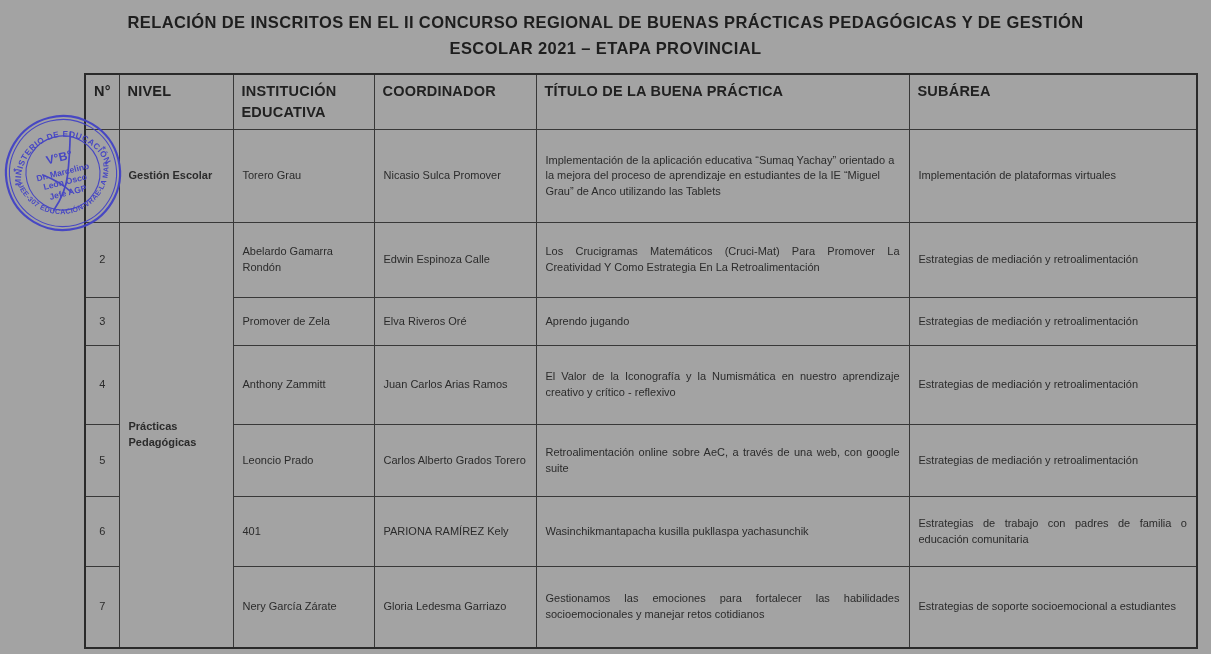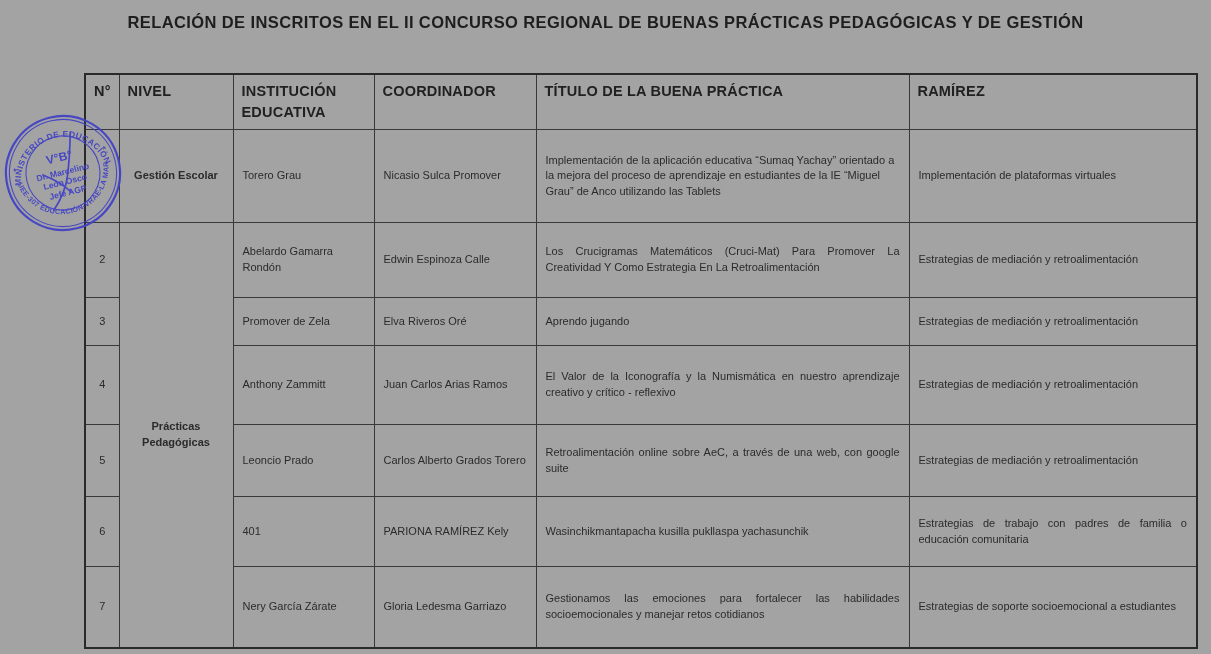--- a/index.html
+++ b/index.html
@@ -44,21 +44,21 @@
     line-height: 1.45;
   }
   table.doc td {
     font-size: 11px;
     padding: 4px 9px;
     vertical-align: middle;
     line-height: 1.42;
     color: #2b2b2b;
   }
   td.num { text-align: center; }
-  td.nivel { text-align: center; font-weight: bold; color: #222222; }
+  td.nivel { font-weight: bold; color: #222222; }
   td.j { text-align: justify; }
   :root { --sb: #4141c6; }
   .stamp {
     position: absolute;
     left: 3px; top: 113px;
     width: 120px; height: 120px;
     transform: rotate(-14deg);
     opacity: 0.93;
   }
   .stamp circle { fill: none; stroke: var(--sb); }
@@ -73,39 +73,40 @@
   .stamp .nm { font-size: 8.6px; font-weight: 600; text-anchor: middle; }
   .stamp .sig { fill: none; stroke: var(--sb); stroke-width: 1.7; stroke-linecap: round; }
 </style>
 </head>
 <body>
 
 <div class="page">
 
   <div class="title">
     <div>RELACIÓN DE INSCRITOS EN EL II CONCURSO REGIONAL DE BUENAS PRÁCTICAS PEDAGÓGICAS Y DE GESTIÓN</div>
+    <div>ESCOLAR 2021 – ETAPA PROVINCIAL</div>
   </div>
 
   <table class="doc">
     <colgroup>
       <col style="width:34px">
         <col style="width:114px">
         <col style="width:141px">
       <col style="width:162px">
         <col style="width:373px">
         <col style="width:288px">
     </colgroup>
     <thead>
       <tr style="height:52px">
         <th>N°</th>
         <th>NIVEL</th>
         <th>INSTITUCIÓN EDUCATIVA</th>
         <th>COORDINADOR</th>
         <th>TÍTULO DE LA BUENA PRÁCTICA</th>
-        <th>RAMÍREZ</th>
+        <th>SUBÁREA</th>
       </tr>
     </thead>
     <tbody>
       <tr style="height:93px">
         <td class="num"></td>
         <td class="nivel">Gestión Escolar</td>
         <td>Torero Grau</td>
         <td>Nicasio Sulca Promover</td>
         <td>Implementación de la aplicación educativa “Sumaq Yachay” orientado a la mejora del proceso de aprendizaje en estudiantes de la IE “Miguel Grau” de Anco utilizando las Tablets</td>
         <td>Implementación de plataformas virtuales</td>

